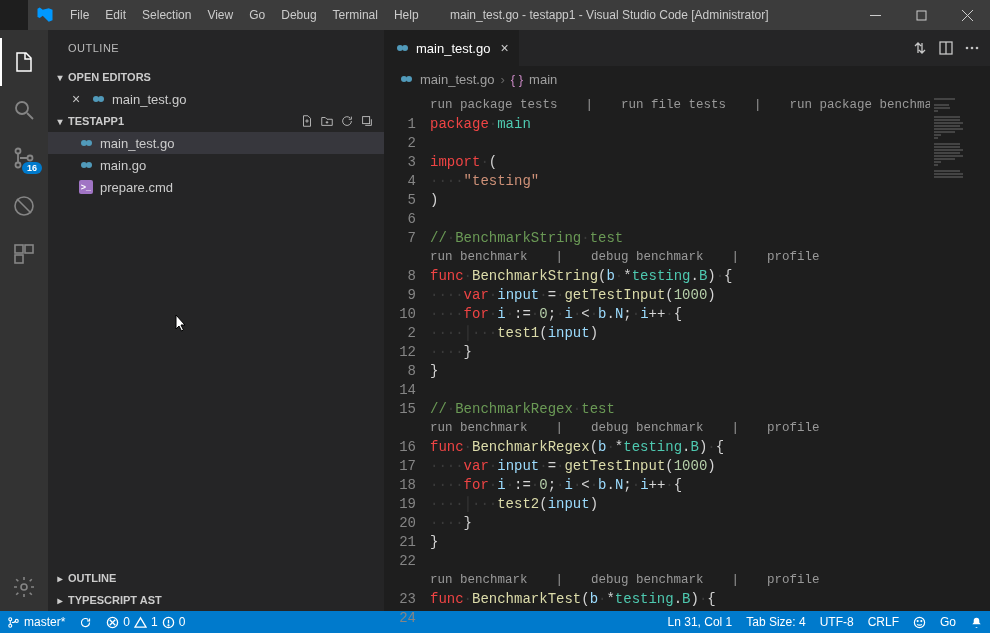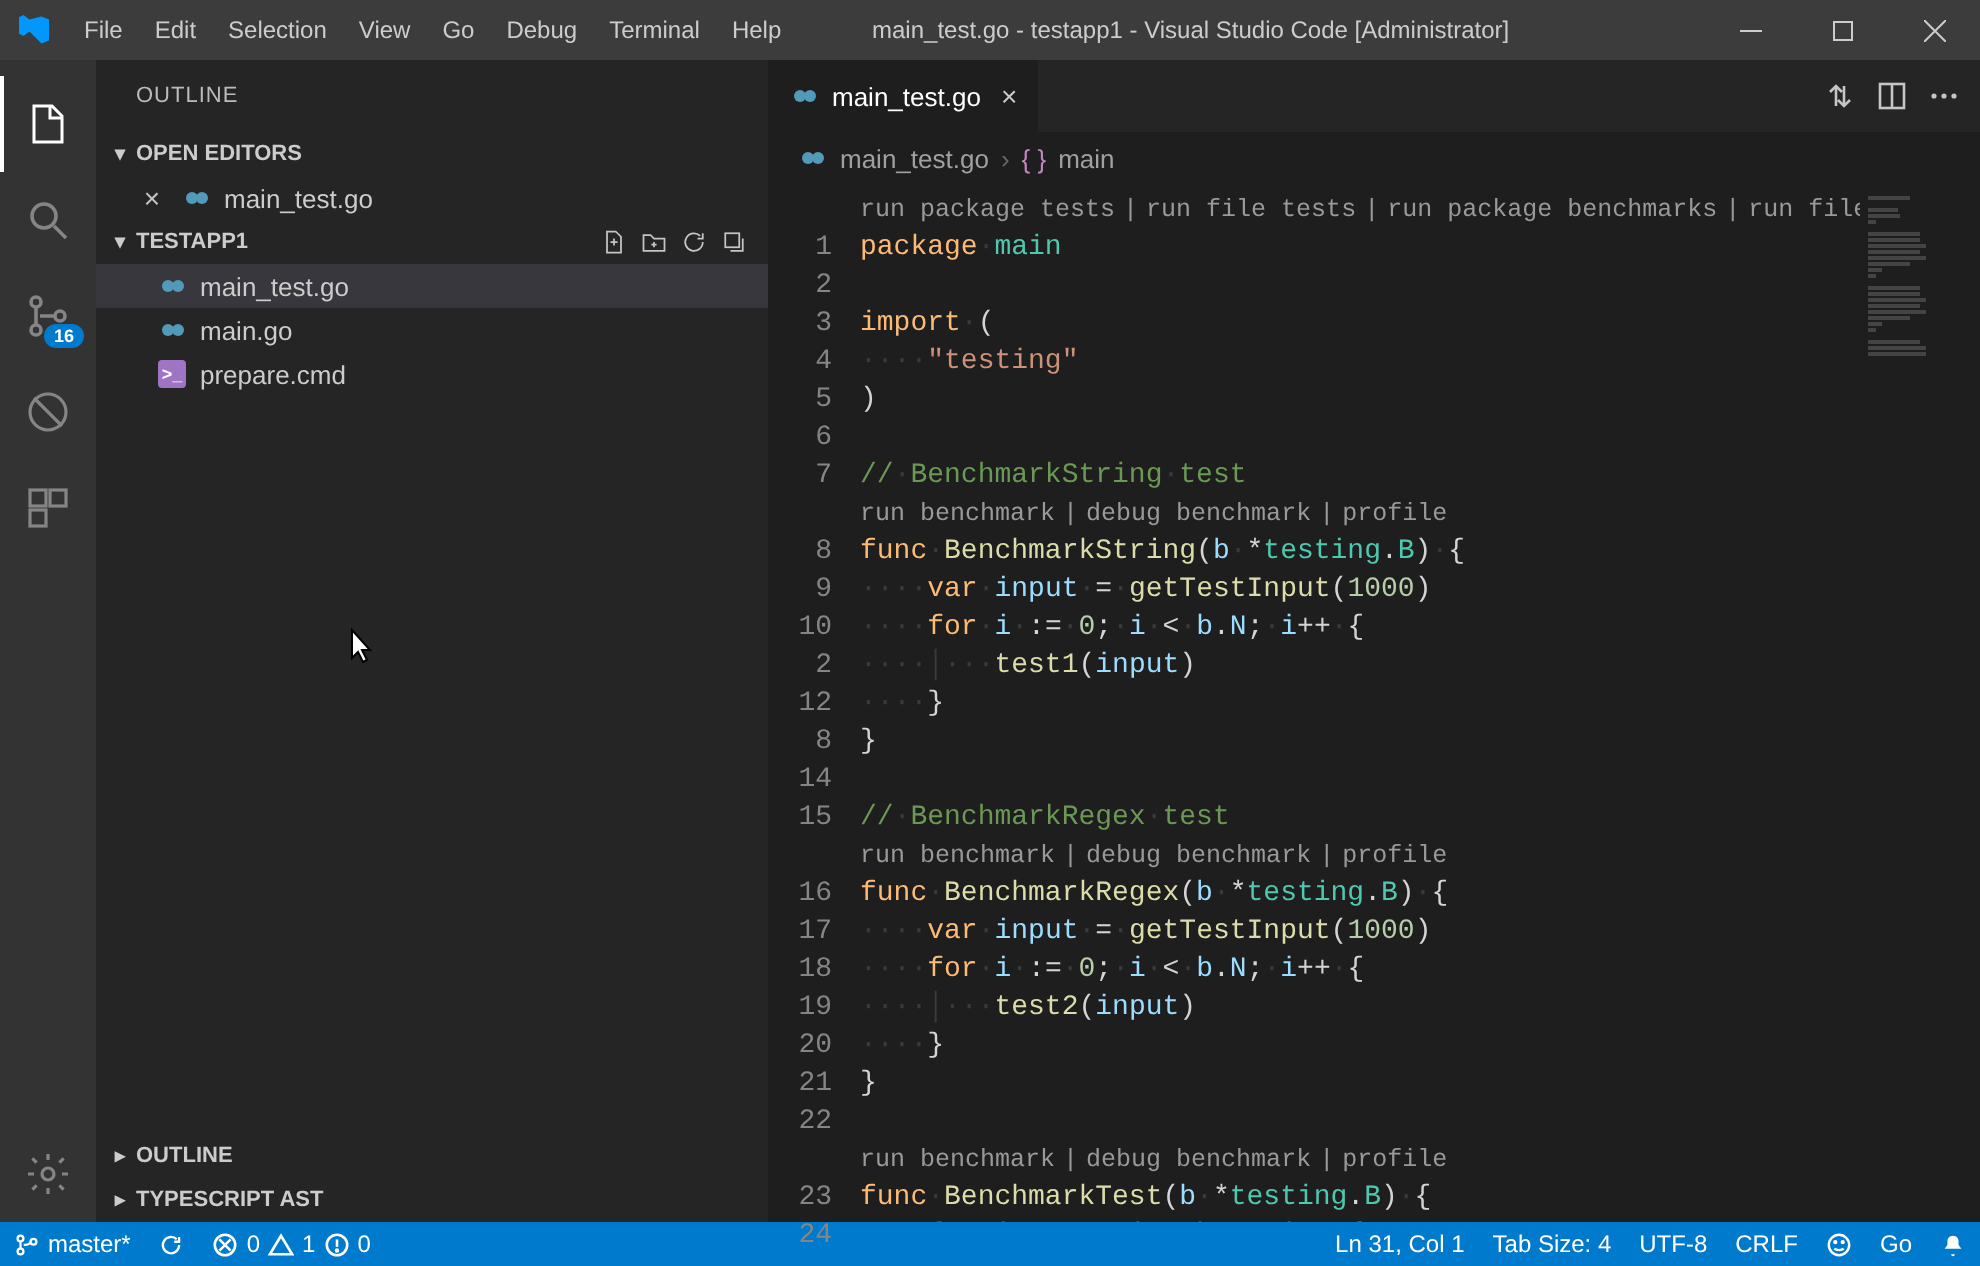--- a/index.html
+++ b/index.html
@@ -18,20 +18,21 @@
 
   
   .titlebar {
     height: 30px;
     background: #3c3c3c;
     display: flex;
     align-items: center;
     padding-left: 8px;
     color: #ccc;
     font-size: 12px;
+    margin-left: 28px;
   }
   .titlebar .logo { width: 18px; height:18px; fill:#0098ff; margin-right: 8px; }
   .titlebar .menu { display:flex; gap:0; }
   .titlebar .menu div { padding: 0 8px; cursor: default; }
   .titlebar .title { flex:1; text-align:center; color:#ccc; padding-right: 60px;}
   .titlebar .win-controls { display:flex; }
   .titlebar .win-controls div { width:46px; height:30px; display:flex; align-items:center; justify-content:center; color:#ccc;}
   .titlebar .win-controls svg { width:11px; height:11px; }
 
   
@@ -120,24 +121,24 @@
   .gutter div { padding-right:14px; height:19px;}
   .runlens-gutter { height:19px; }
 
   .code {
     flex:1; padding-top:4px;
     font-family: Consolas,"Courier New",monospace; font-size:14px;
     line-height:19px; white-space:pre; color:#d4d4d4;
     overflow:hidden;
   }
   .code .line { height:19px; }
-  .codelens { color:#999; height:19px; font-size:12.5px; display:flex; align-items:center;}
+  .codelens { color:#999; height:19px; font-size:12.5px; display:flex; align-items:center;gap:24px;}
   .codelens .cl-sep { margin:0 4px; }
 
-  .k-keyword { color:#fdba74;font-family:Liberation Mono, monospace; }
+  .k-keyword { color:#ef4444;font-family:Liberation Mono, monospace; }
   .k-package { color:#4ec9b0; }
   .k-string  { color:#ce9178; }
   .k-comment { color:#6a9955; }
   .k-func    { color:#dcdcaa; }
   .k-type    { color:#4ec9b0; }
   .k-var     { color:#9cdcfe; }
   .k-num     { color:#b5cea8; }
   .k-punct   { color:#d4d4d4; }
   .k-whitesp { color:#3a3a3a; }
 

